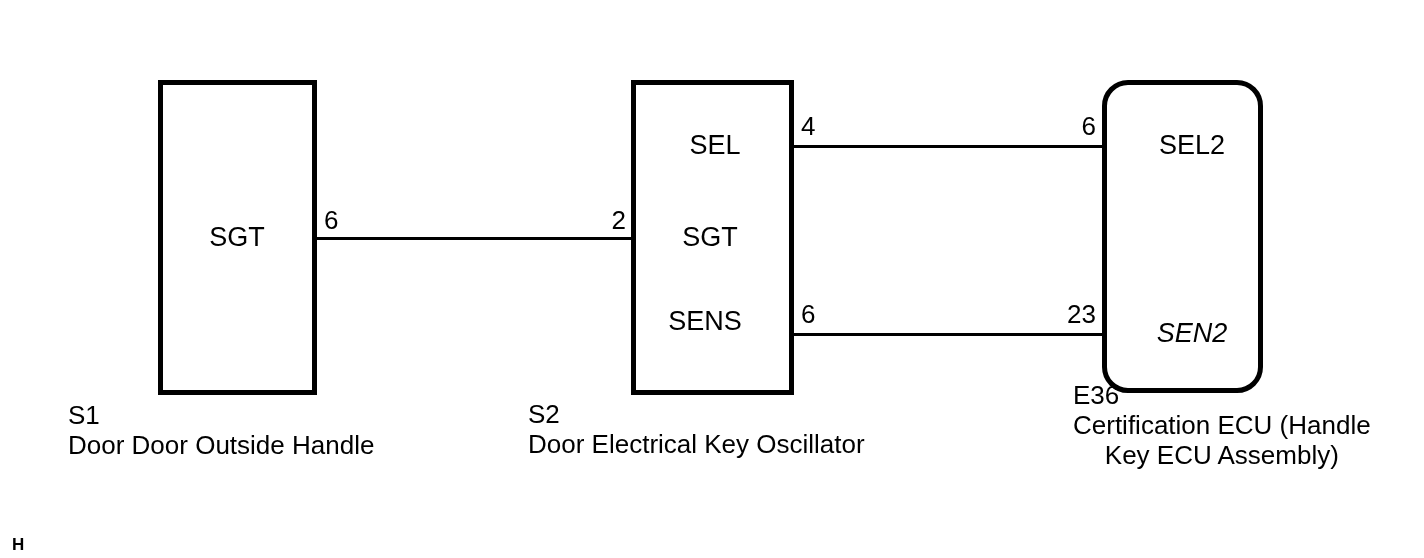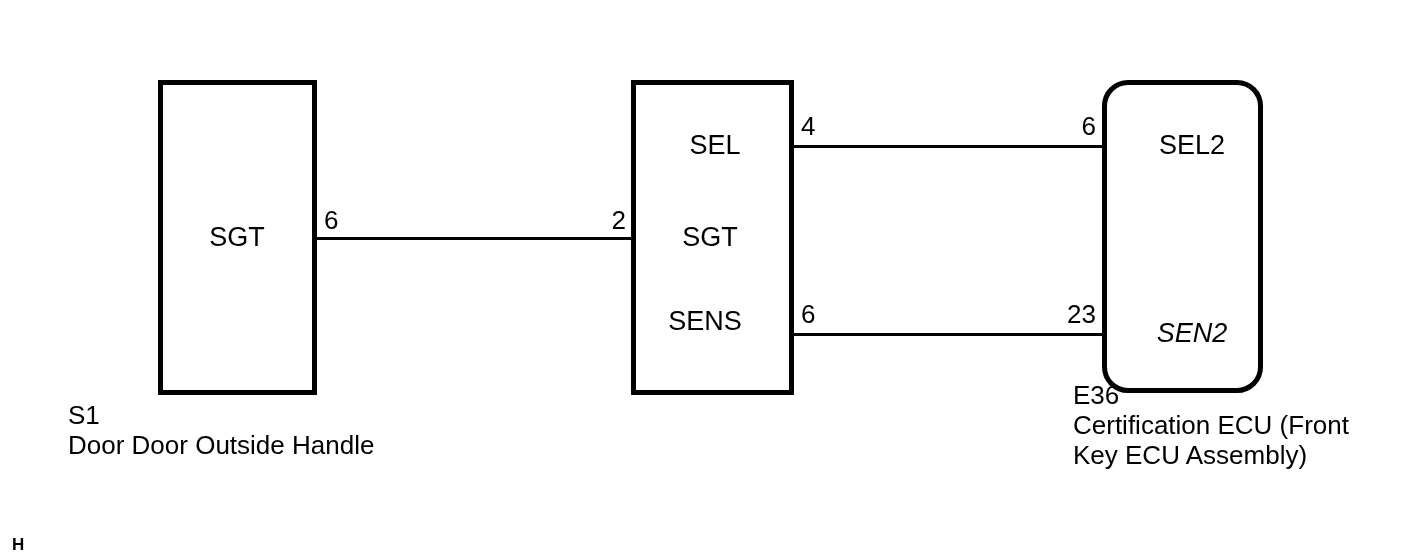--- a/index.html
+++ b/index.html
@@ -54,21 +54,21 @@
   .pin-num.num-left  { text-align: right; }
 
   .caption {
     position: absolute;
     font-size: 26px;
     line-height: 30px;
     white-space: nowrap;
   }
   .caption .cap-code { display: block; }
   .caption .cap-desc { display: block; }
-  .caption .cap-desc2 { display: block; }
+  .caption .cap-desc2 { display: block; text-align: center; }
 
   .page-mark {
     position: absolute;
     font-size: 17px;
     font-weight: bold;
     line-height: 17px;
   }
 </style>
 </head>
 <body>
@@ -95,30 +95,34 @@
   <div class="pin-label left-of-edge" style="left:645px; top:132px; width:140px;">SEL</div>
   <div class="pin-num num-right" style="left:801px; top:113px; width:40px;">4</div>
 
   <div class="wire" style="left:794px; top:145px; width:312px;"></div>
 
   <div class="pin-label left-of-edge" style="left:625px; top:308px; width:160px;">SENS</div>
   <div class="pin-num num-right" style="left:801px; top:301px; width:40px;">6</div>
 
   <div class="wire" style="left:794px; top:333px; width:312px;"></div>
 
+  <div class="caption" style="left:528px; top:399px;">
+    <span class="cap-code">S2</span>
+    <span class="cap-desc">Door Electrical Key Oscillator</span>
+  </div>
 
   <div class="box rounded" style="left:1102px; top:80px; width:161px; height:313px;"></div>
 
   <div class="pin-num num-left" style="left:1056px; top:113px; width:40px;">6</div>
   <div class="pin-label right-of-edge" style="left:1112px; top:132px; width:160px;">SEL2</div>
 
   <div class="pin-num num-left" style="left:1046px; top:301px; width:50px;">23</div>
   <div class="pin-label right-of-edge" style="left:1112px; top:320px; width:160px;font-style:italic;">SEN2</div>
 
   <div class="caption" style="left:1073px; top:380px;">
     <span class="cap-code">E36</span>
-    <span class="cap-desc">Certification ECU (Front</span>
+    <span class="cap-desc">Certification ECU (Handle</span>
     <span class="cap-desc2">Key ECU Assembly)</span>
   </div>
 
   <div class="page-mark" style="left:12px; top:536px;">H</div>
 
 </div>
 
 </body></html>

